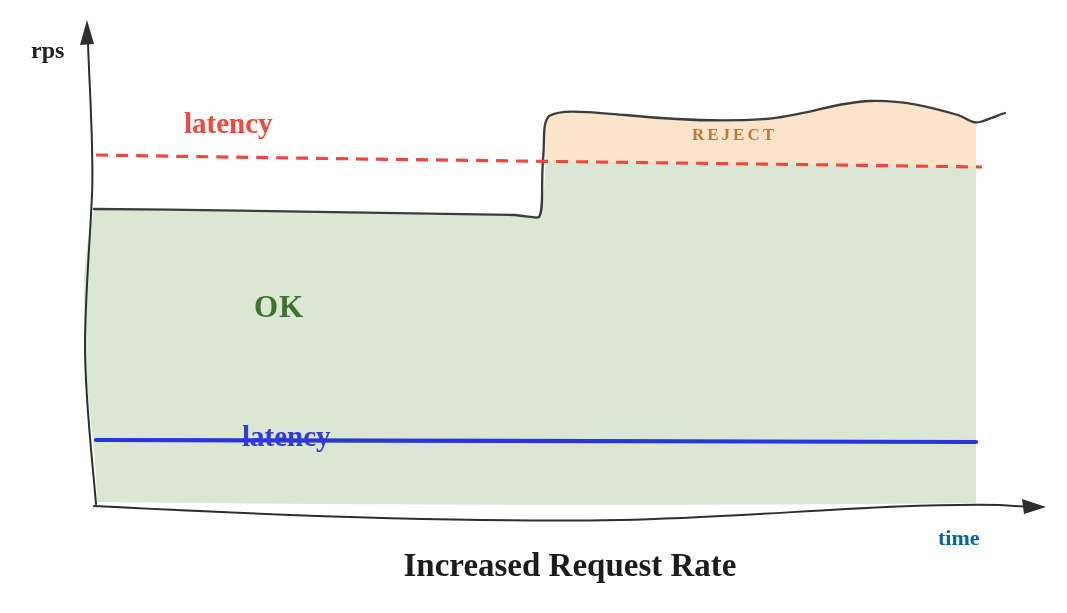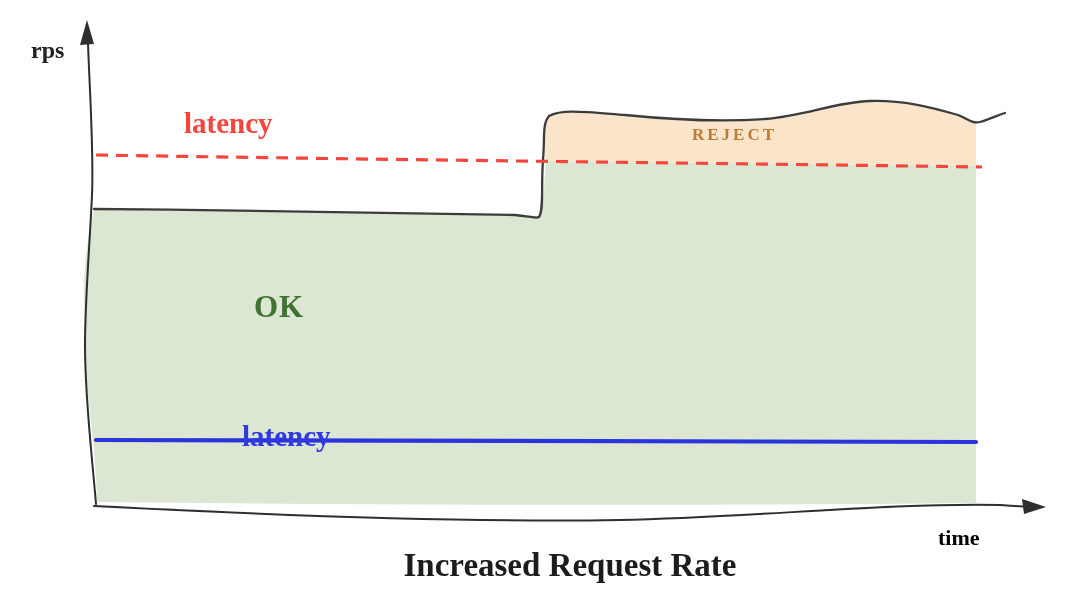--- a/index.html
+++ b/index.html
@@ -85,16 +85,16 @@
   <div class="lbl lbl-rps" style="color: rgb(34, 34, 34);">rps</div>
 
   <div class="lbl lbl-capacity" style="color: rgb(245, 70, 61);">latency</div>
 
   <div class="lbl lbl-reject" style="color: rgb(191, 122, 51);">REJECT</div>
 
   <div class="lbl lbl-ok" style="color: rgb(63, 114, 48);">OK</div>
 
   <div class="lbl lbl-latency" style="color: rgb(47, 58, 226);">latency</div>
 
-  <div class="lbl lbl-time" style="color: #000000;">time</div>
+  <div class="lbl lbl-time" style="color: #0369a1;">time</div>
 
   <div class="lbl lbl-title" style="color: rgb(28, 28, 28);">Increased Request Rate</div>
 </div>
 
 </body></html>

